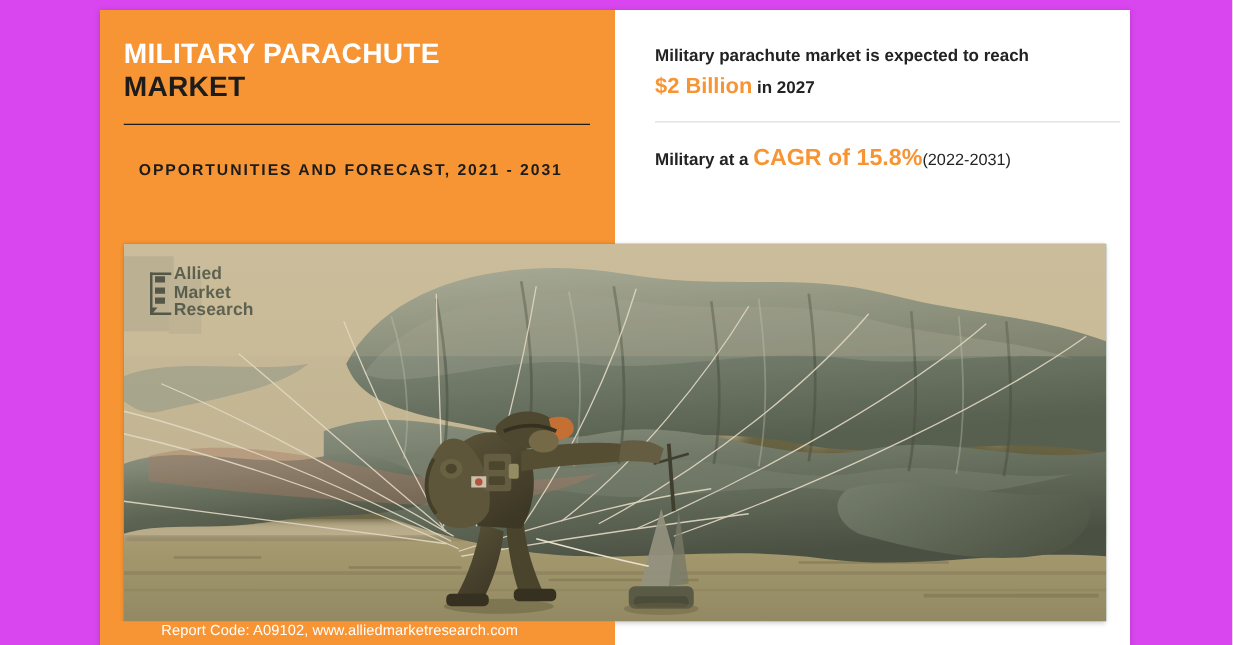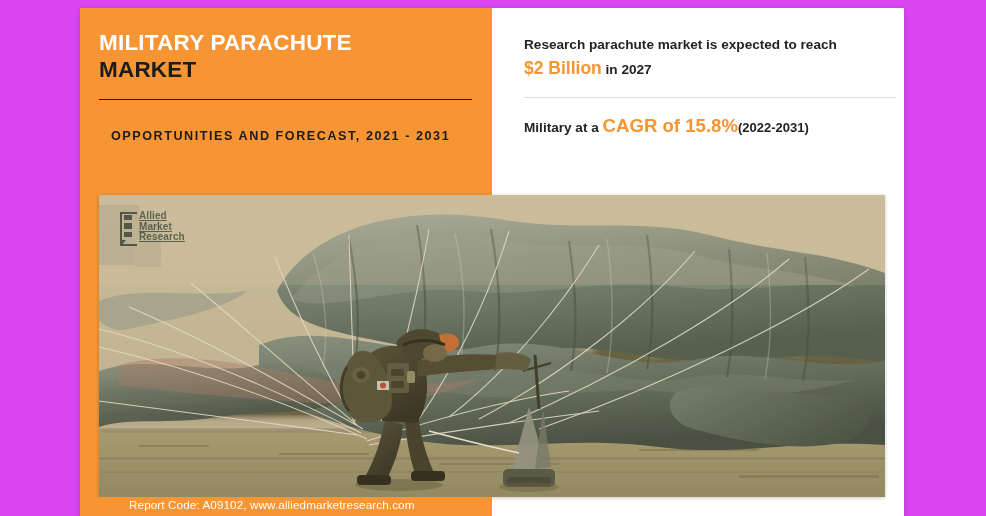--- a/index.html
+++ b/index.html
@@ -124,21 +124,21 @@
     font-size: 13.6px;
     font-weight: bold;
     color: #232323;
     white-space: nowrap;
   }
   .cagr-line .accent {
     color: #f79433;
     font-size: 18.6px;
     font-weight: bold;
   }
-  .cagr-line .years { font-size: 13px; font-weight: bold; color: #232323; }
+  .cagr-line .years { font-size: 13px; font-weight: normal; color: #232323; }
 
   
   .photo {
     position: absolute;
     left: 19px;
     top: 187px;
     width: 786px;
     height: 302px;
     overflow: hidden;
     background: #7d8a7c;
@@ -178,26 +178,25 @@
   .wm-mark .b1, .wm-mark .b2, .wm-mark .b3 {
     position: absolute;
     left: 3.5px;
     width: 8px; height: 5.4px;
     background: #16211c;
   }
   .wm-mark .b1 { top: 3px; }
   .wm-mark .b2 { top: 11.5px; }
   .wm-mark .b3 { top: 20px; }
   .wm-text {
-    font-size: 10px;
+    font-size: 14px;
     font-weight: bold;
     line-height: 1.05;
     color: #1c2a24;
     letter-spacing: 0.1px;
-    text-decoration: underline;
   }
 
   
   .footer-strip {
     position: absolute;
     left: 0px;
     top: 489px;
     width: 412px;
     height: 21px;
     background: #f79433;
@@ -228,21 +227,21 @@
         <h1 class="title"><span class="t-light">MILITARY PARACHUTE</span><br><span class="t-dark">MARKET</span></h1>
       </div>
 
       <div class="title-rule"></div>
 
       <p class="subtitle">OPPORTUNITIES AND FORECAST, 2021 - 2031</p>
     </div>
 
     <div class="right-panel">
 
-      <p class="stat-line"><span>Research parachute market is expected to reach</span><br><span class="accent">$2 Billion</span> <span>in 2027</span></p>
+      <p class="stat-line"><span>Military parachute market is expected to reach</span><br><span class="accent">$2 Billion</span> <span>in 2027</span></p>
 
       <div class="stat-rule"></div>
 
       <p class="cagr-line"><span>Military at a</span> <span class="accent">CAGR of 15.8%</span><span class="years">(2022-2031)</span></p>
     </div>
 
     <div class="photo">
       <svg viewBox="0 0 786 302" preserveAspectRatio="none">
         <defs>
           <linearGradient id="skyG" x1="0" y1="0" x2="0" y2="1">

